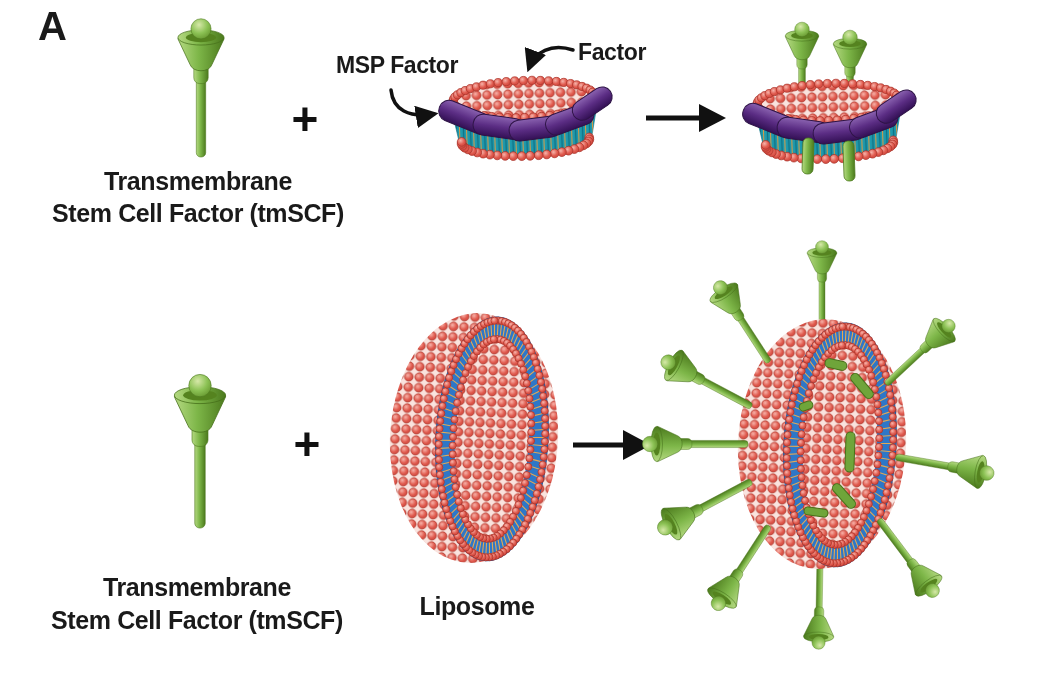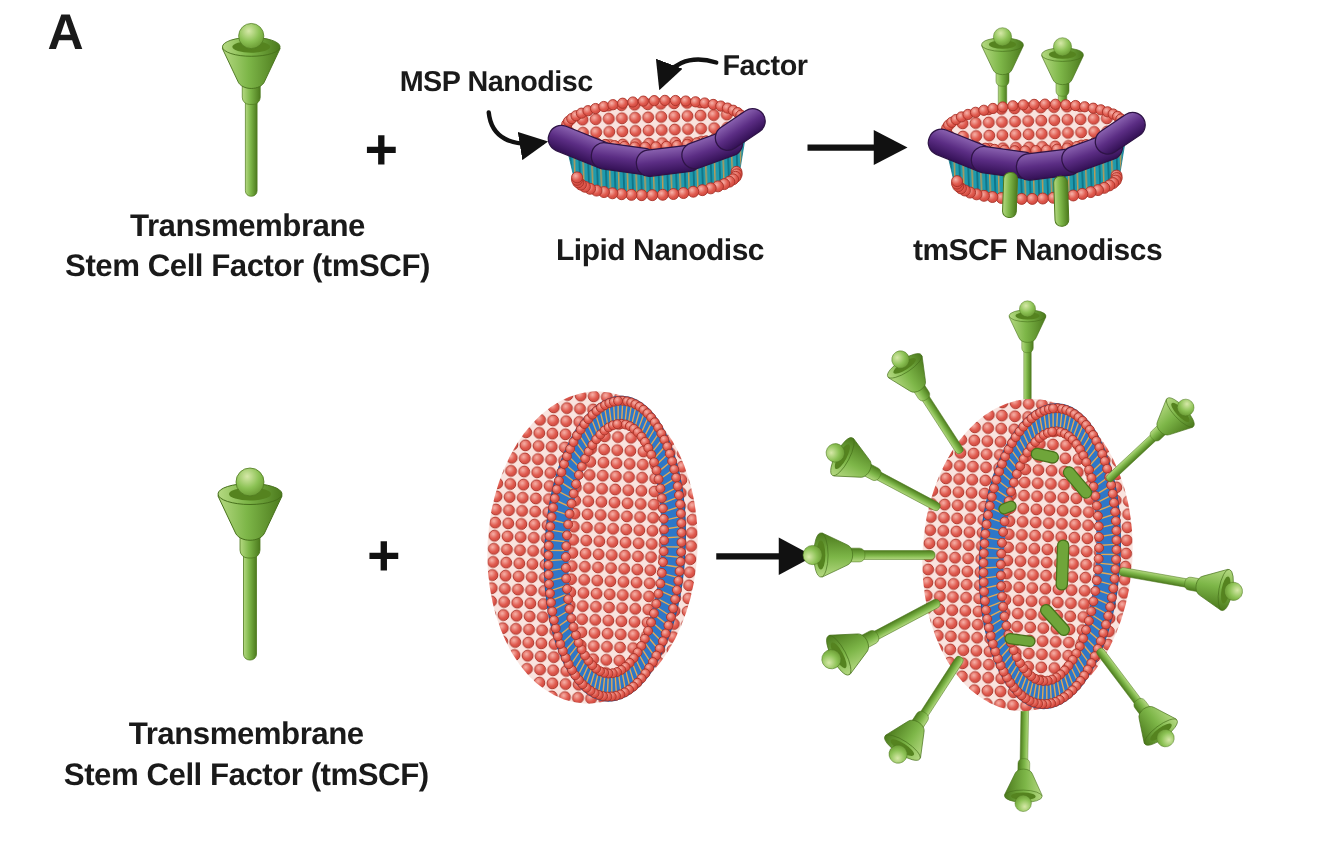--- a/index.html
+++ b/index.html
@@ -511,26 +511,25 @@
 
 <div class="lbl panel-a">A</div>
 
 <div class="lbl c tmscf-top">
   <div>Transmembrane</div>
   <div>Stem Cell Factor (tmSCF)</div>
 </div>
 
 <div class="plus plus1">+</div>
 
-<div class="lbl c msp">MSP Nanodisc</div>
+<div class="lbl c msp">MSP Factor</div>
 <div class="lbl c lipids">Factor</div>
-<div class="lbl c nanodisc-lbl">Lipid Nanodisc</div>
-<div class="lbl c product-nd-lbl">tmSCF Nanodiscs</div>
 
 <div class="lbl c tmscf-bottom">
   <div>Transmembrane</div>
   <div>Stem Cell Factor (tmSCF)</div>
 </div>
 
 <div class="plus plus2">+</div>
 
+<div class="lbl c liposome-lbl">Liposome</div>
 
 </div>
 
 </body></html>

